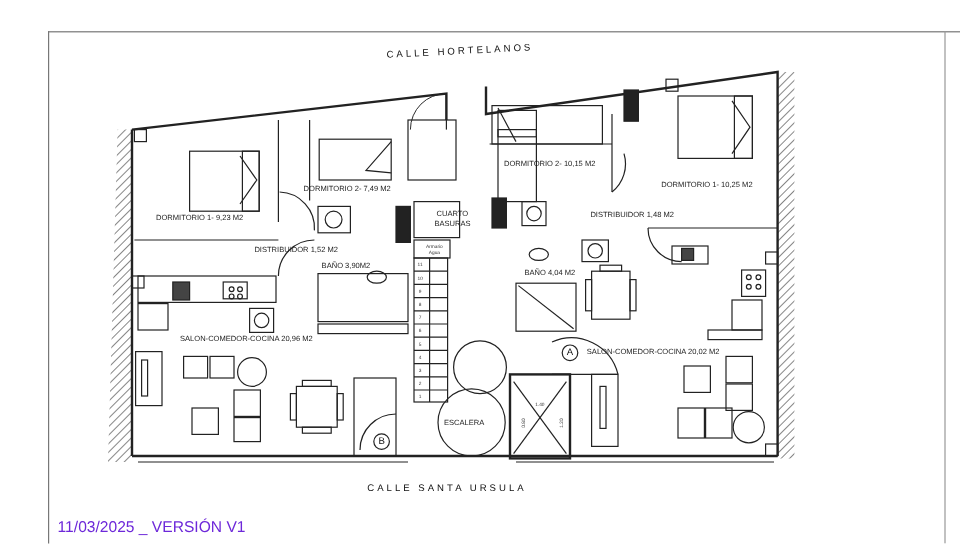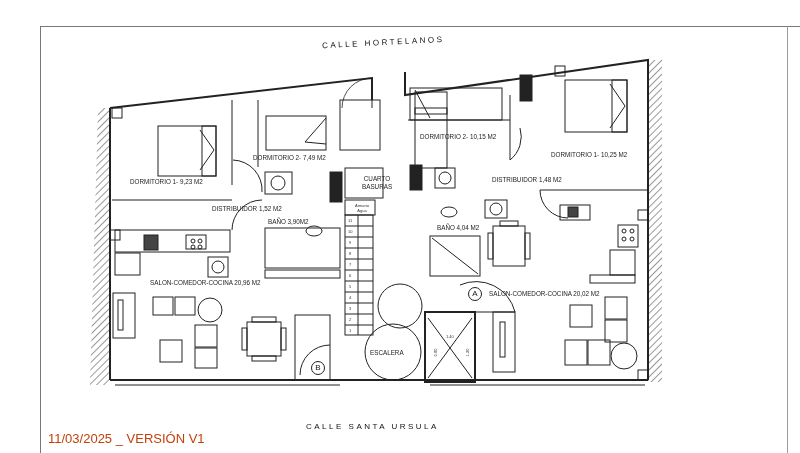--- a/index.html
+++ b/index.html
@@ -2,22 +2,22 @@
 <html><head>
 <meta charset="utf-8">
 <style>
   html,body{margin:0;padding:0;background:#fff;}
   body{width:800px;height:453px;position:relative;overflow:hidden;font-family:"Liberation Sans",sans-serif;}
   .frame{position:absolute;left:40px;top:26px;width:760px;height:427px;border-left:1px solid #777;border-top:1px solid #777;}
   .frame-right{position:absolute;left:787px;top:26px;width:1px;height:427px;background:#999;}
   svg{position:absolute;left:0;top:0;}
   .street{position:absolute;font-size:8px;letter-spacing:2.5px;color:#111;}
   .street-top{left:322px;top:38px;transform:rotate(-3deg);}
-  .street-bottom{left:306px;top:422px;}
-  .version{position:absolute;left:48px;top:431px;font-size:13px;color:#c2410c;}
+  .street-bottom{left:306px;top:402px;}
+  .version{position:absolute;left:48px;top:431px;font-size:13px;color:#6d28d9;}
   .lbl{position:absolute;font-size:6.3px;color:#222;white-space:nowrap;}
   .tiny{position:absolute;font-size:4px;color:#333;}
   .circle-tag{position:absolute;width:12px;height:12px;border:1px solid #222;border-radius:50%;font-size:8px;text-align:center;line-height:12px;color:#111;}
 </style>
 </head>
 <body>
 
 <div class="frame"></div>
 <div class="frame-right"></div>
 

